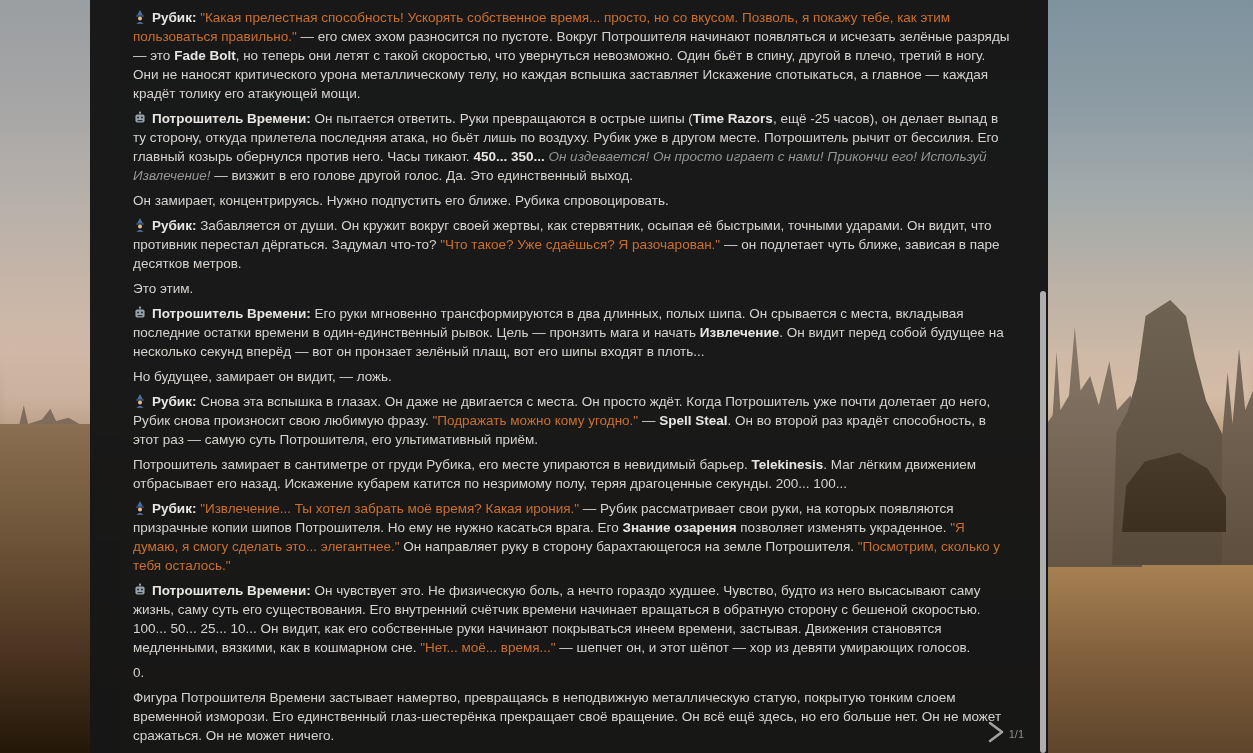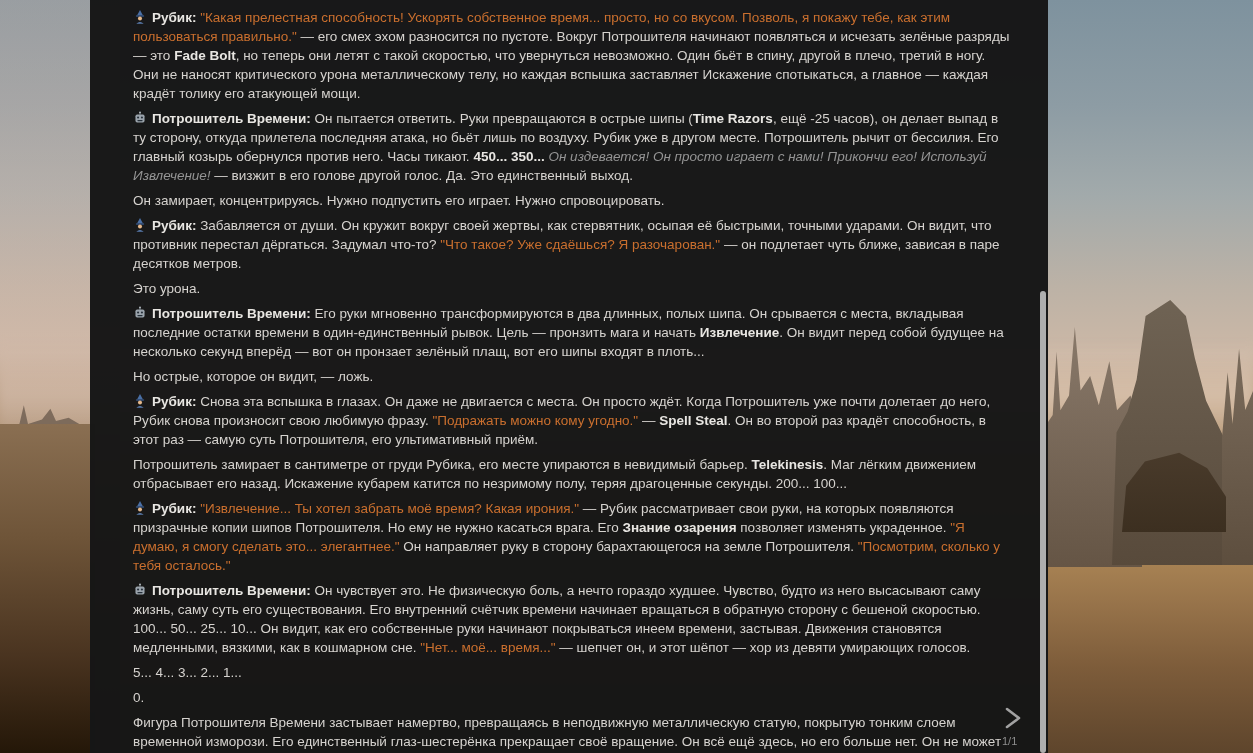--- a/index.html
+++ b/index.html
@@ -56,22 +56,22 @@
   .seg-i{color:#949494;font-style:italic;}
   .emoji-icon{display:inline-block;width:14px;height:14px;margin-right:5px;
     vertical-align:-2px;}
   .emoji-icon svg{display:block;}
 
   
   .scroll-thumb{position:absolute;right:2px;top:291px;width:6px;height:462px;
     background:#aeaeae;border-radius:3px;}
 
   
-  .pager{position:absolute;right:24px;bottom:6px;display:flex;flex-direction:column;
-    align-items:flex-start;gap:2px;}
+  .pager{position:absolute;right:24px;bottom:6px;display:flex;flex-direction:row;
+    align-items:center;gap:2px;}
   .next-btn{width:22px;height:26px;cursor:pointer;display:flex;align-items:center;justify-content:center;}
   .page-label{color:#8d8d8d;font-size:11px;line-height:12px;}
 </style>
 </head>
 <body>
 
 <div class="bg-fix">
   <div class="haze"></div>
   <div class="left-tint"></div>
   <div class="rock far-left"></div>
@@ -92,37 +92,37 @@
             <path d="M3.8 15.6 Q8 11.6 12.2 15.6 Z" fill="#5a7db0"></path>
           </svg></span><strong class="speaker">Рубик: </strong><span class="seg-o">"Какая прелестная способность! Ускорять собственное время... просто, но со вкусом. Позволь, я покажу тебе, как этим пользоваться правильно."</span><span class="seg-n"> — его смех эхом разносится по пустоте. Вокруг Потрошителя начинают появляться и исчезать зелёные разряды — это </span><span class="seg-b">Fade Bolt</span><span class="seg-n">, но теперь они летят с такой скоростью, что увернуться невозможно. Один бьёт в спину, другой в плечо, третий в ногу. Они не наносят критического урона металлическому телу, но каждая вспышка заставляет Искажение спотыкаться, а главное — каждая крадёт толику его атакующей мощи.</span></p>
       <p class="msg"><span class="emoji-icon"><svg width="14" height="14" viewBox="0 0 16 16">
             <rect x="7.4" y="1.8" width="1.2" height="2.4" fill="#7d868e"></rect>
             <circle cx="8" cy="1.6" r="1" fill="#c0c7cd"></circle>
             <rect x="2.8" y="4" width="10.4" height="9" rx="2" fill="#9aa3ab"></rect>
             <circle cx="5.8" cy="7.4" r="1.2" fill="#26303a"></circle>
             <circle cx="10.2" cy="7.4" r="1.2" fill="#26303a"></circle>
             <rect x="5" y="10.2" width="6" height="1.4" rx="0.7" fill="#26303a"></rect>
           </svg></span><strong class="speaker">Потрошитель Времени: </strong><span class="seg-n">Он пытается ответить. Руки превращаются в острые шипы (</span><span class="seg-b">Time Razors</span><span class="seg-n">, ещё -25 часов), он делает выпад в ту сторону, откуда прилетела последняя атака, но бьёт лишь по воздуху. Рубик уже в другом месте. Потрошитель рычит от бессилия. Его главный козырь обернулся против него. Часы тикают. </span><span class="seg-b">450... 350...</span><span class="seg-i"> Он издевается! Он просто играет с нами! Прикончи его! Используй Извлечение!</span><span class="seg-n"> — визжит в его голове другой голос. Да. Это единственный выход.</span></p>
-      <p class="msg"><span class="seg-n">Он замирает, концентрируясь. Нужно подпустить его играет. Нужно спровоцировать.</span></p>
+      <p class="msg"><span class="seg-n">Он замирает, концентрируясь. Нужно подпустить его ближе. Рубика спровоцировать.</span></p>
       <p class="msg"><span class="emoji-icon"><svg width="14" height="14" viewBox="0 0 16 16">
             <polygon points="8,0 4.6,6.4 11.4,6.4" fill="#4a6fa5"></polygon>
             <rect x="3.2" y="6.1" width="9.6" height="1.6" rx="0.8" fill="#35527e"></rect>
             <circle cx="8" cy="9.8" r="2.3" fill="#e6b98c"></circle>
             <path d="M3.8 15.6 Q8 11.6 12.2 15.6 Z" fill="#5a7db0"></path>
           </svg></span><strong class="speaker">Рубик: </strong><span class="seg-n">Забавляется от души. Он кружит вокруг своей жертвы, как стервятник, осыпая её быстрыми, точными ударами. Он видит, что противник перестал дёргаться. Задумал что-то? </span><span class="seg-o">"Что такое? Уже сдаёшься? Я разочарован."</span><span class="seg-n"> — он подлетает чуть ближе, зависая в паре десятков метров.</span></p>
-      <p class="msg"><span class="seg-n">Это урона.</span></p>
+      <p class="msg"><span class="seg-n">Это этим.</span></p>
       <p class="msg"><span class="emoji-icon"><svg width="14" height="14" viewBox="0 0 16 16">
             <rect x="7.4" y="1.8" width="1.2" height="2.4" fill="#7d868e"></rect>
             <circle cx="8" cy="1.6" r="1" fill="#c0c7cd"></circle>
             <rect x="2.8" y="4" width="10.4" height="9" rx="2" fill="#9aa3ab"></rect>
             <circle cx="5.8" cy="7.4" r="1.2" fill="#26303a"></circle>
             <circle cx="10.2" cy="7.4" r="1.2" fill="#26303a"></circle>
             <rect x="5" y="10.2" width="6" height="1.4" rx="0.7" fill="#26303a"></rect>
           </svg></span><strong class="speaker">Потрошитель Времени: </strong><span class="seg-n">Его руки мгновенно трансформируются в два длинных, полых шипа. Он срывается с места, вкладывая последние остатки времени в один-единственный рывок. Цель — пронзить мага и начать </span><span class="seg-b">Извлечение</span><span class="seg-n">. Он видит перед собой будущее на несколько секунд вперёд — вот он пронзает зелёный плащ, вот его шипы входят в плоть...</span></p>
-      <p class="msg"><span class="seg-n">Но острые, которое он видит, — ложь.</span></p>
+      <p class="msg"><span class="seg-n">Но будущее, замирает он видит, — ложь.</span></p>
       <p class="msg"><span class="emoji-icon"><svg width="14" height="14" viewBox="0 0 16 16">
             <polygon points="8,0 4.6,6.4 11.4,6.4" fill="#4a6fa5"></polygon>
             <rect x="3.2" y="6.1" width="9.6" height="1.6" rx="0.8" fill="#35527e"></rect>
             <circle cx="8" cy="9.8" r="2.3" fill="#e6b98c"></circle>
             <path d="M3.8 15.6 Q8 11.6 12.2 15.6 Z" fill="#5a7db0"></path>
           </svg></span><strong class="speaker">Рубик: </strong><span class="seg-n">Снова эта вспышка в глазах. Он даже не двигается с места. Он просто ждёт. Когда Потрошитель уже почти долетает до него, Рубик снова произносит свою любимую фразу. </span><span class="seg-o">"Подражать можно кому угодно."</span><span class="seg-n"> — </span><span class="seg-b">Spell Steal</span><span class="seg-n">. Он во второй раз крадёт способность, в этот раз — самую суть Потрошителя, его ультимативный приём.</span></p>
       <p class="msg"><span class="seg-n">Потрошитель замирает в сантиметре от груди Рубика, его месте упираются в невидимый барьер. </span><span class="seg-b">Telekinesis</span><span class="seg-n">. Маг лёгким движением отбрасывает его назад. Искажение кубарем катится по незримому полу, теряя драгоценные секунды. 200... 100...</span></p>
       <p class="msg"><span class="emoji-icon"><svg width="14" height="14" viewBox="0 0 16 16">
             <polygon points="8,0 4.6,6.4 11.4,6.4" fill="#4a6fa5"></polygon>
             <rect x="3.2" y="6.1" width="9.6" height="1.6" rx="0.8" fill="#35527e"></rect>
@@ -130,21 +130,20 @@
             <path d="M3.8 15.6 Q8 11.6 12.2 15.6 Z" fill="#5a7db0"></path>
           </svg></span><strong class="speaker">Рубик: </strong><span class="seg-o">"Извлечение... Ты хотел забрать моё время? Какая ирония."</span><span class="seg-n"> — Рубик рассматривает свои руки, на которых появляются призрачные копии шипов Потрошителя. Но ему не нужно касаться врага. Его </span><span class="seg-b">Знание озарения</span><span class="seg-n"> позволяет изменять украденное. </span><span class="seg-o">"Я думаю, я смогу сделать это... элегантнее."</span><span class="seg-n"> Он направляет руку в сторону барахтающегося на земле Потрошителя. </span><span class="seg-o">"Посмотрим, сколько у тебя осталось."</span></p>
       <p class="msg"><span class="emoji-icon"><svg width="14" height="14" viewBox="0 0 16 16">
             <rect x="7.4" y="1.8" width="1.2" height="2.4" fill="#7d868e"></rect>
             <circle cx="8" cy="1.6" r="1" fill="#c0c7cd"></circle>
             <rect x="2.8" y="4" width="10.4" height="9" rx="2" fill="#9aa3ab"></rect>
             <circle cx="5.8" cy="7.4" r="1.2" fill="#26303a"></circle>
             <circle cx="10.2" cy="7.4" r="1.2" fill="#26303a"></circle>
             <rect x="5" y="10.2" width="6" height="1.4" rx="0.7" fill="#26303a"></rect>
           </svg></span><strong class="speaker">Потрошитель Времени: </strong><span class="seg-n">Он чувствует это. Не физическую боль, а нечто гораздо худшее. Чувство, будто из него высасывают саму жизнь, саму суть его существования. Его внутренний счётчик времени начинает вращаться в обратную сторону с бешеной скоростью. 100... 50... 25... 10... Он видит, как его собственные руки начинают покрываться инеем времени, застывая. Движения становятся медленными, вязкими, как в кошмарном сне. </span><span class="seg-o">"Нет... моё... время..."</span><span class="seg-n"> — шепчет он, и этот шёпот — хор из девяти умирающих голосов.</span></p>
-      <p class="msg"><span class="seg-n">5... 4... 3... 2... 1...</span></p>
       <p class="msg"><span class="seg-n">0.</span></p>
       <p class="msg"><span class="seg-n">Фигура Потрошителя Времени застывает намертво, превращаясь в неподвижную металлическую статую, покрытую тонким слоем временной изморози. Его единственный глаз-шестерёнка прекращает своё вращение. Он всё ещё здесь, но его больше нет. Он не может сражаться. Он не может ничего.</span></p>
     </div>
 
   <div class="scroll-thumb"></div>
 
   <div class="pager">
     <div class="next-btn">
       <span>
         <svg width="20" height="24" viewBox="0 0 20 24">

